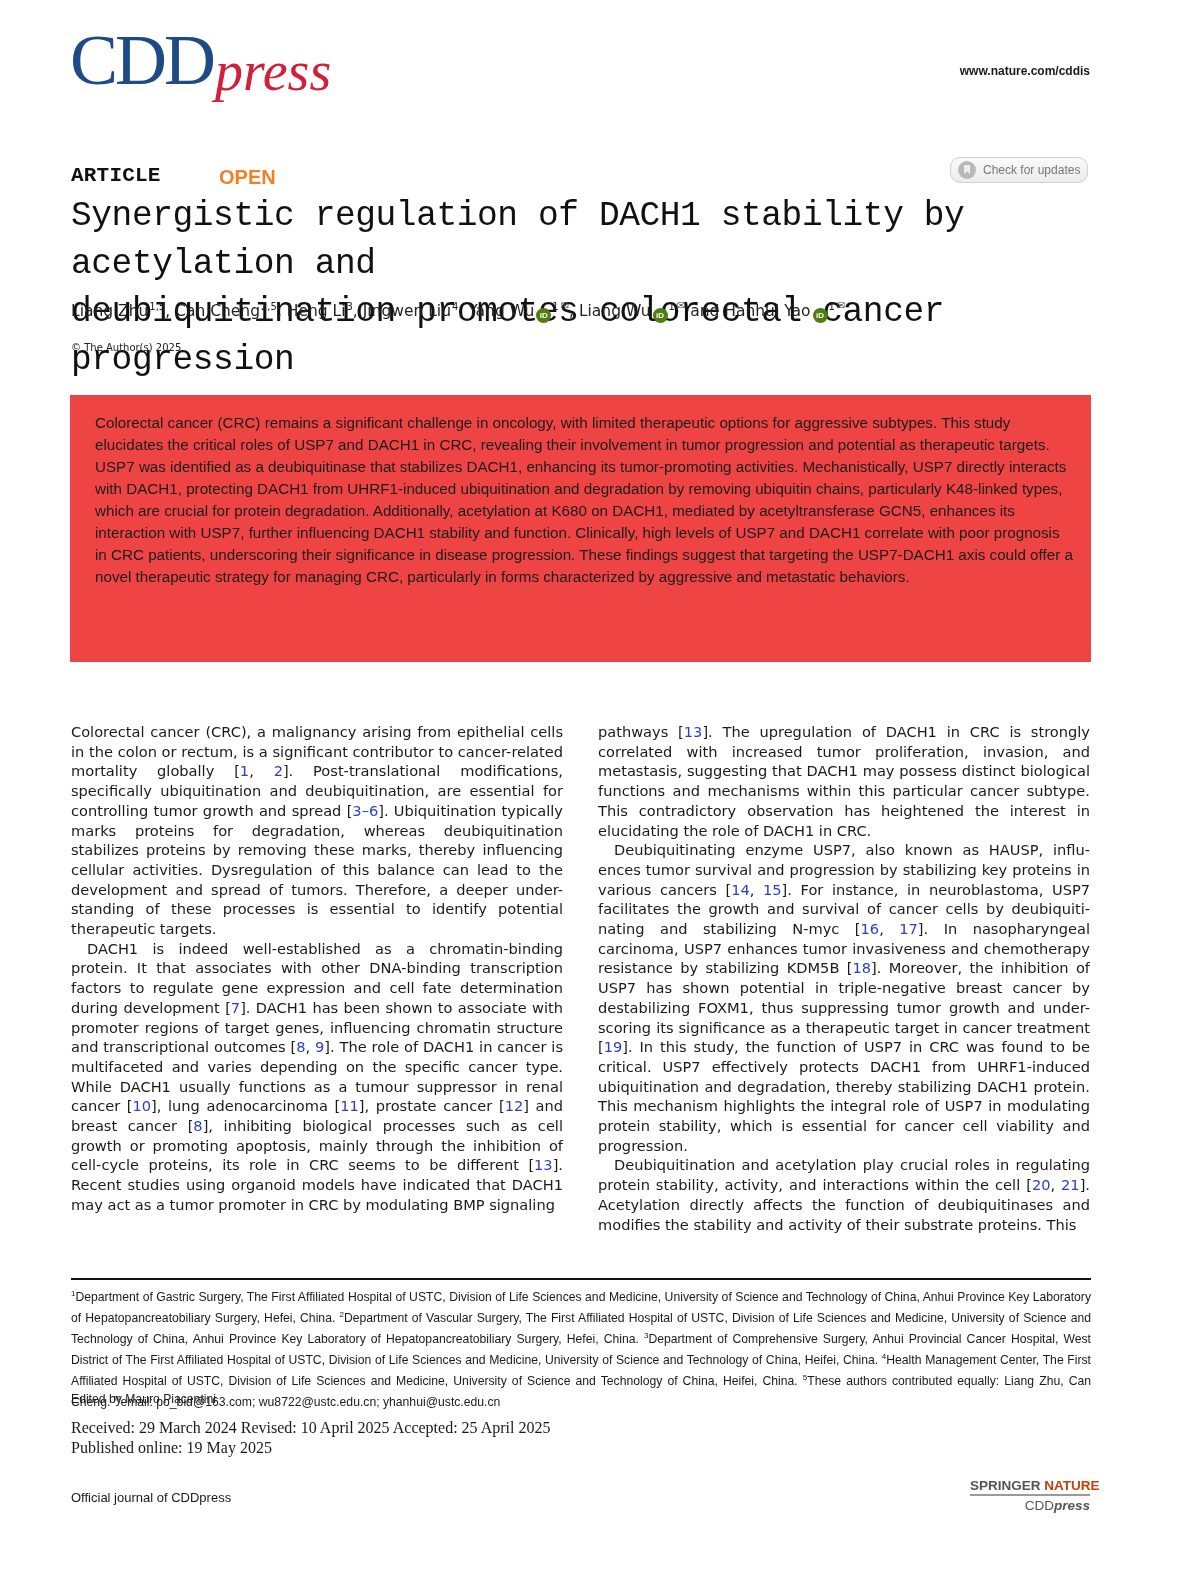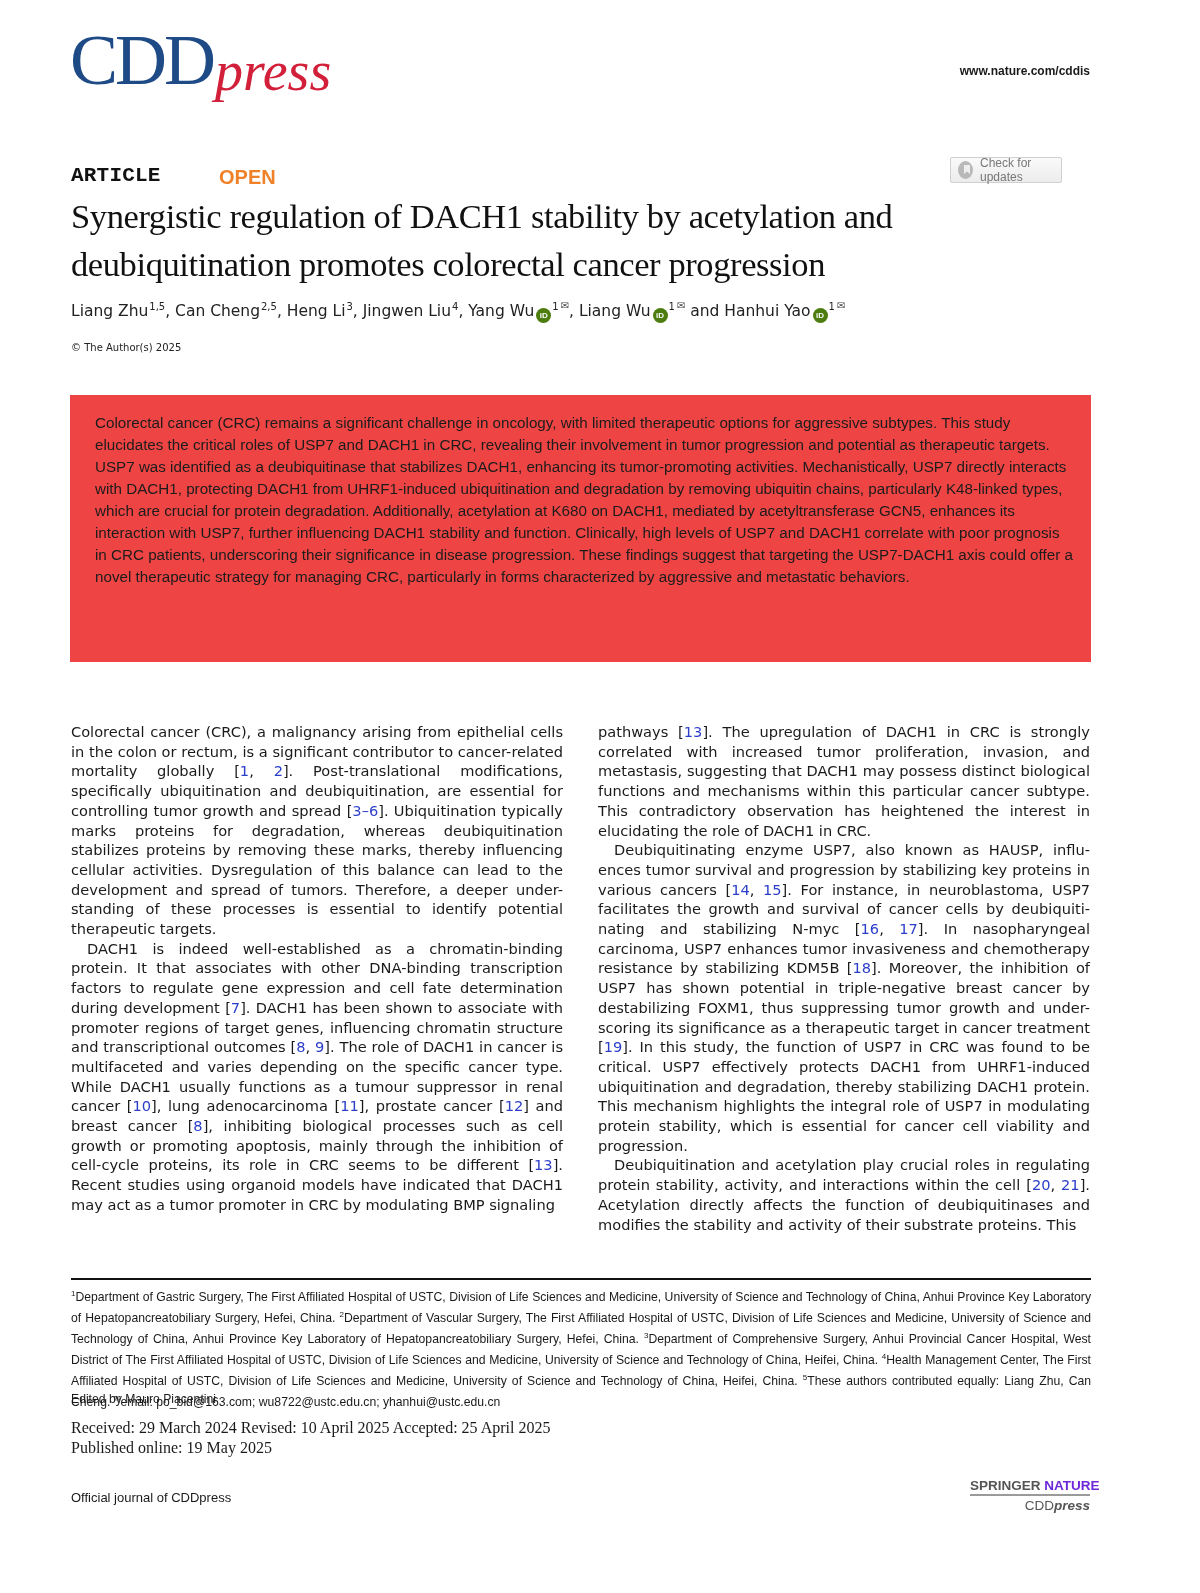--- a/index.html
+++ b/index.html
@@ -7,26 +7,26 @@
   .abs { position: absolute; }
 
   
   .logo { left: 70px; top: 20px; height: 80px; white-space: nowrap; }
   .logo-cdd { font-family: "Liberation Serif", serif; font-size: 72px; color: #1e4a86; letter-spacing: -3px; line-height: 80px; }
   .logo-press { font-family: "Liberation Serif", serif; font-style: italic; font-size: 56px; color: #d3203a; line-height: 80px; margin-left: 2px; position: relative; top: 6px; }
   .site-url { right: 110px; top: 64px; font-family: "Liberation Sans", sans-serif; font-weight: bold; font-size: 12px; color: #1a1a1a; }
 
   .article-type { left: 71px; top: 164px; font-family: Liberation Mono, monospace; font-weight: bold; font-size: 21px; color: #111; letter-spacing: 0.2px; }
   .open-badge { left: 219px; top: 166px; font-family: "Liberation Sans", sans-serif; font-weight: bold; font-size: 20px; color: #ef8128; }
-  .check-updates { left: 950px; top: 157px; width: 112px; height: 26px; border: 1px solid #d0d0d0; background: linear-gradient(#fafafa, #ececec); border-radius: 2px; display: flex; align-items: center; box-sizing: border-box; cursor: pointer; }
+  .check-updates { left: 950px; top: 157px; width: 138px; height: 26px; border: 1px solid #d0d0d0; background: linear-gradient(#fafafa, #ececec); border-radius: 10px; display: flex; align-items: center; box-sizing: border-box; cursor: pointer; }
   .check-icon { width: 18px; height: 18px; border-radius: 50%; background: #b9b9b9; margin-left: 7px; margin-right: 7px; position: relative; }
   .check-icon::after { content: ""; position: absolute; left: 6px; top: 4px; width: 6px; height: 9px; background: #eeeeee; clip-path: polygon(0 0, 100% 0, 100% 100%, 50% 72%, 0 100%); }
   .check-label { font-family: "Liberation Sans", sans-serif; font-size: 12px; color: #777; }
 
-  .title { left: 71px; top: 192px; width: 1030px; font-family: Liberation Serif, serif; font-size: 34.5px; line-height: 48px; color: #111; letter-spacing: -0.4px; }
+  .title { left: 71px; top: 192px; width: 1030px; font-family: Liberation Mono, monospace; font-size: 34.5px; line-height: 48px; color: #111; letter-spacing: -0.4px; }
 
   .authors { left: 71px; top: 300px; font-family: "DejaVu Sans", sans-serif; font-size: 15.5px; color: #222; white-space: nowrap; }
   .authors sup { font-size: 10px; vertical-align: 6px; margin-left: 1px; }
   .orcid { display: inline-block; width: 15px; height: 15px; border-radius: 50%; background: #4d7c0f; color: #fff; font-size: 8px; font-weight: bold; text-align: center; line-height: 15px; vertical-align: -2px; margin-left: 2px; font-family: "Liberation Sans", sans-serif; }
   .mail { font-size: 10px; vertical-align: 7px; margin-left: 2px; color: #444; }
   .copyright { left: 71px; top: 342px; font-family: "DejaVu Sans", sans-serif; font-size: 10px; color: #222; }
 
   
   .abstract-box { left: 70px; top: 395px; width: 1021px; height: 267px; background: #ef4444; }
   .abstract-text { position: absolute; left: 25px; top: 17px; width: 978px; font-family: "Liberation Sans", sans-serif; font-size: 15.2px; line-height: 22px; color: #1c1c1c; text-align: left; }
@@ -46,21 +46,21 @@
   .footnote-rule { left: 71px; top: 1278px; width: 1020px; height: 2px; background: #111; }
   .affiliations { left: 71px; top: 1285px; width: 1020px; font-family: "Liberation Sans", sans-serif; font-size: 12.2px; line-height: 18px; color: #1a1a1a; text-align: justify; }
   .affiliations sup { font-size: 8px; vertical-align: 5px; }
   .edited-by { left: 71px; top: 1392px; font-family: "Liberation Sans", sans-serif; font-size: 12.2px; color: #1a1a1a; }
   .dates { left: 71px; top: 1418px; font-family: "Liberation Serif", serif; font-size: 16px; line-height: 20px; color: #1a1a1a; }
 
   
   .footer-left { left: 71px; top: 1490px; font-family: "Liberation Sans", sans-serif; font-size: 13px; color: #1a1a1a; }
   .springer { right: 110px; top: 1478px; text-align: right; width: 120px; }
   .springer-top { font-family: "Liberation Sans", sans-serif; font-size: 13.5px; font-weight: bold; color: #555; letter-spacing: 0px; white-space: nowrap; }
-  .springer-top .light { color: #6d28d9; font-weight: bold; }
+  .springer-top .light { color: #c2410c; font-weight: bold; }
   .springer-rule { height: 2px; background: #9a9a9a; margin: 1px 0 2px 0; }
   .springer-bottom { font-family: "Liberation Sans", sans-serif; font-size: 13.5px; color: #555; white-space: nowrap; }
   .springer-bottom i { font-style: italic; font-weight: bold; }
 </style>
 </head>
 <body>
 
 <div class="abs logo">
   <span class="logo-cdd">CDD</span><span class="logo-press">press</span>
 </div>

